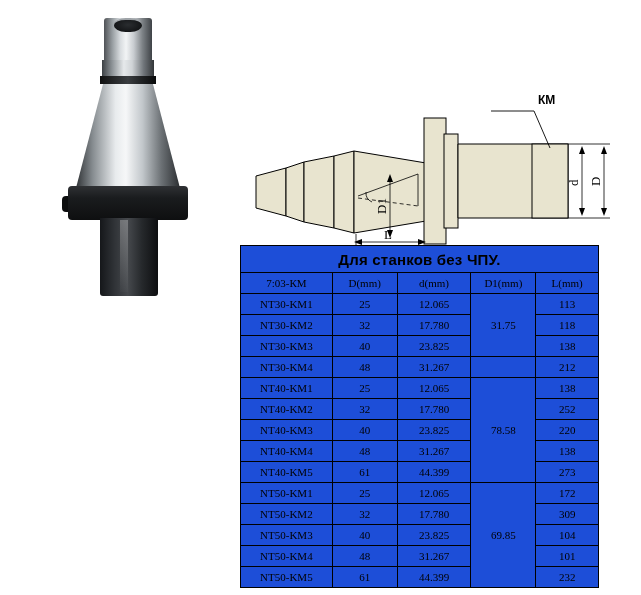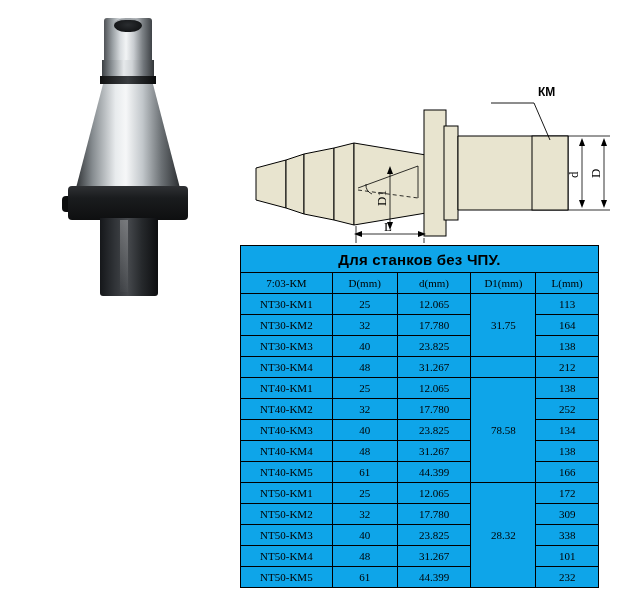--- a/index.html
+++ b/index.html
@@ -53,32 +53,32 @@
     background:linear-gradient(90deg,#15171a 0%,#303337 25%,#46494d 48%,#26292c 72%,#0d0e10 100%);
     border-radius:0 0 3px 3px;
   }
   .ph-body-hl{
     position:absolute;left:92px;top:212px;width:8px;height:72px;
     background:linear-gradient(180deg,rgba(255,255,255,.28),rgba(255,255,255,.02));
   }
 
   
   #drawing{
-    position:absolute;left:238px;top:48px;width:390px;height:195px;
+    position:absolute;left:238px;top:56px;width:390px;height:195px;
   }
   #drawing svg{display:block;}
 
   
   #table-wrap{
     position:absolute;left:240px;top:245px;width:359px;
   }
   table.spec{
     border-collapse:collapse;
     width:359px;
-    background:#0ea5e9;
+    background:#1d4ed8;
   }
   table.spec td,table.spec th{
     border:1px solid #000;
     text-align:center;
     font-size:11px;
     padding:1px 2px;
     height:18px;
     color:#000;
     font-family:"Liberation Serif", serif;
   }
@@ -201,21 +201,21 @@
         <td class="model">NT30-KM1</td>
         <td>25</td>
         <td>12.065</td>
         <td rowspan="3">31.75</td>
         <td>113</td>
       </tr>
       <tr>
         <td class="model">NT30-KM2</td>
         <td>32</td>
         <td>17.780</td>
-        <td>164</td>
+        <td>118</td>
       </tr>
       <tr>
         <td class="model">NT30-KM3</td>
         <td>40</td>
         <td>23.825</td>
         <td>138</td>
       </tr>
       <tr>
         <td class="model">NT30-KM4</td>
         <td>48</td>
@@ -234,53 +234,53 @@
       <tr>
         <td class="model">NT40-KM2</td>
         <td>32</td>
         <td>17.780</td>
         <td>252</td>
       </tr>
       <tr>
         <td class="model">NT40-KM3</td>
         <td>40</td>
         <td>23.825</td>
-        <td>134</td>
+        <td>220</td>
       </tr>
       <tr>
         <td class="model">NT40-KM4</td>
         <td>48</td>
         <td>31.267</td>
         <td>138</td>
       </tr>
       <tr>
         <td class="model">NT40-KM5</td>
         <td>61</td>
         <td>44.399</td>
-        <td>166</td>
+        <td>273</td>
       </tr>
 
       <tr>
         <td class="model">NT50-KM1</td>
         <td>25</td>
         <td>12.065</td>
-        <td rowspan="5">28.32</td>
+        <td rowspan="5">69.85</td>
         <td>172</td>
       </tr>
       <tr>
         <td class="model">NT50-KM2</td>
         <td>32</td>
         <td>17.780</td>
         <td>309</td>
       </tr>
       <tr>
         <td class="model">NT50-KM3</td>
         <td>40</td>
         <td>23.825</td>
-        <td>338</td>
+        <td>104</td>
       </tr>
       <tr>
         <td class="model">NT50-KM4</td>
         <td>48</td>
         <td>31.267</td>
         <td>101</td>
       </tr>
       <tr>
         <td class="model">NT50-KM5</td>
         <td>61</td>

